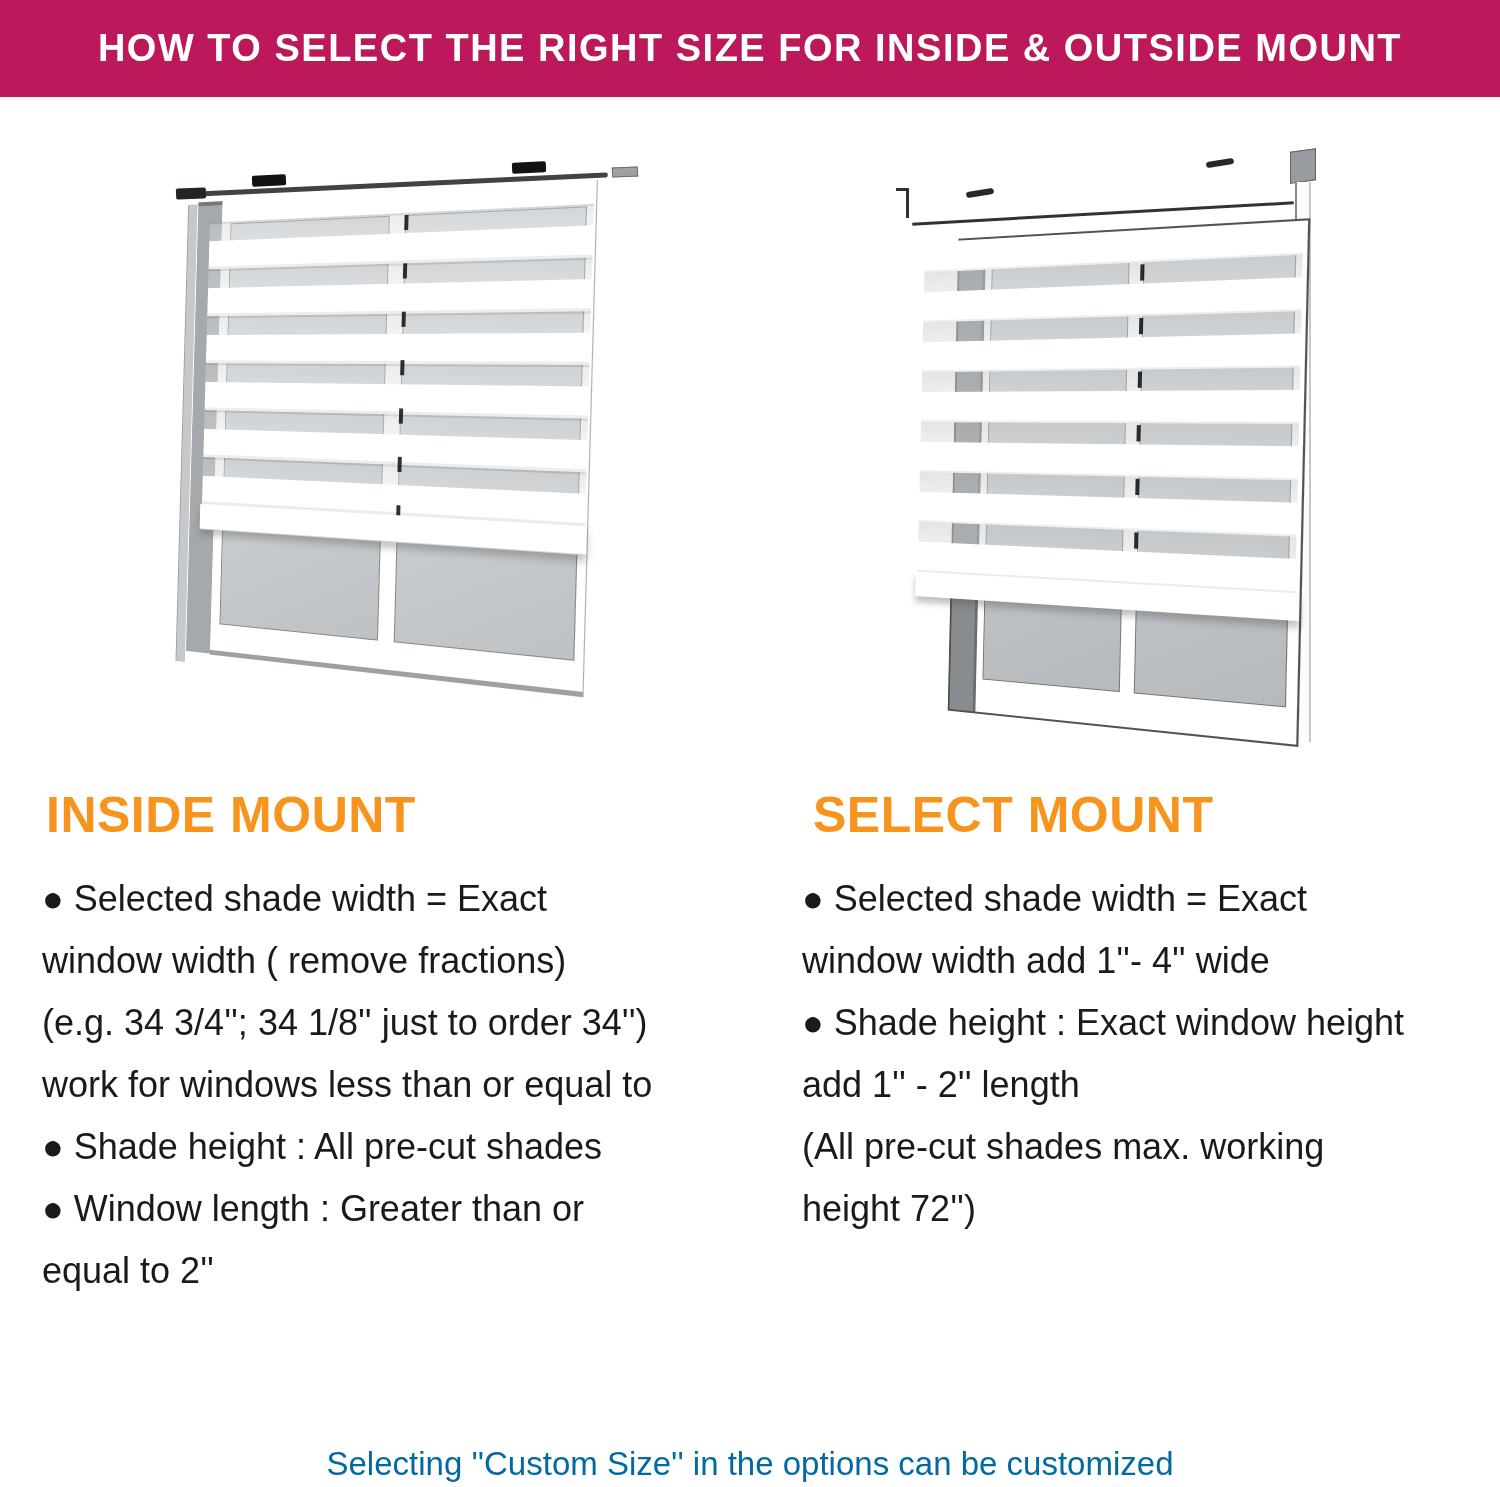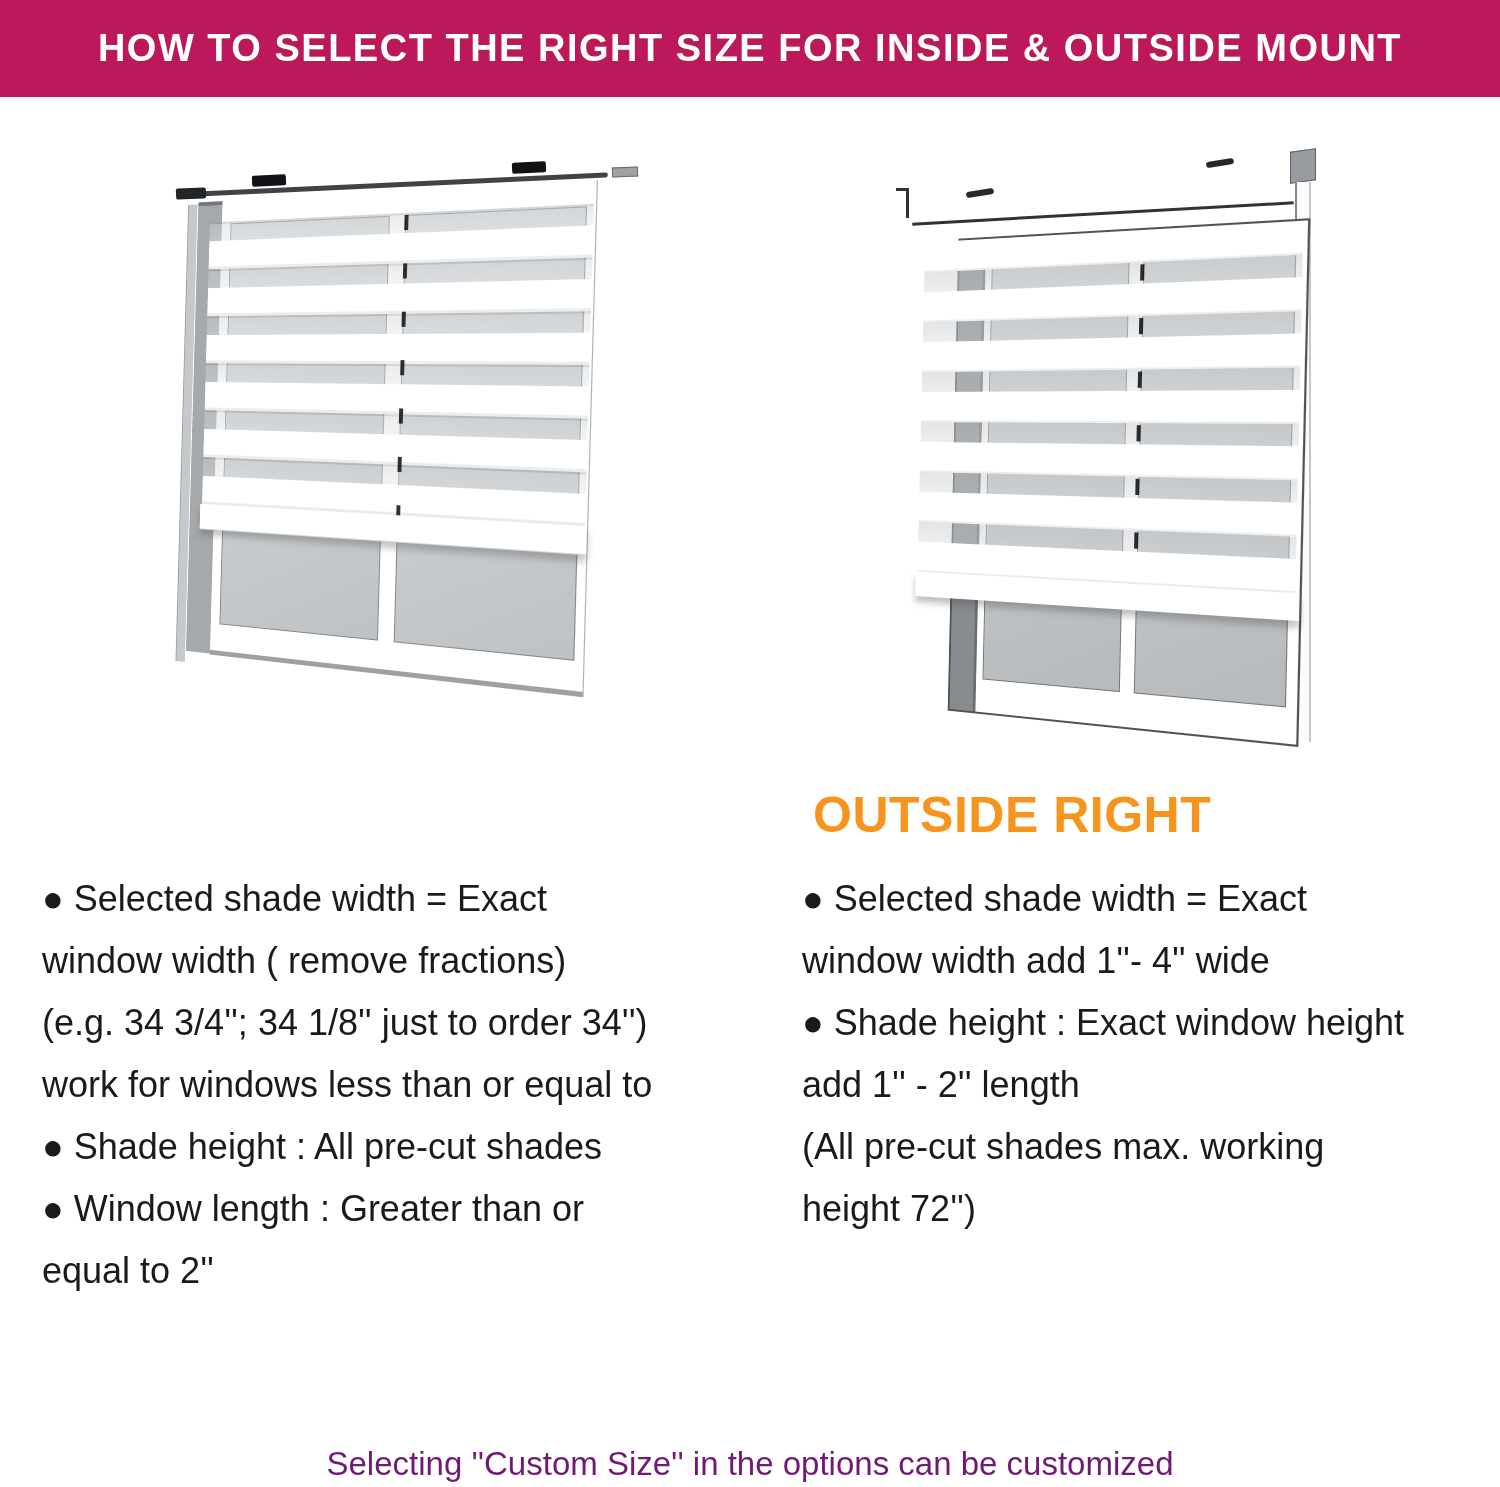--- a/index.html
+++ b/index.html
@@ -28,21 +28,21 @@
 
   
   .col{width:710px;font-size:36px;line-height:62px;color:#1a1a1a;margin-left:12px;}
   .col-left{left:30px;top:868px;}
   .col-right{left:790px;top:868px;}
   .line{white-space:pre;height:62px;}
 
   
   .footer-note{
     left:0;top:1445px;width:1500px;text-align:center;
-    font-size:33px;color:#701a75;white-space:pre;
+    font-size:33px;color:#0369a1;white-space:pre;
   }
 
   
   .glass{background:linear-gradient(155deg,#dadcde 0%,#cbced0 55%,#bfc2c4 100%);}
   .tilt{transform-origin:50% 50%;}
 
   
   .illus-left{left:160px;top:148px;width:480px;height:640px;}
   .lw3d{left:14px;top:44px;width:406px;height:476px;
         transform:perspective(650px) rotate(1.6deg) rotateY(-13deg);}
@@ -145,21 +145,22 @@
         <div class="abs rw-jamb"></div>
         <div class="abs rw-glassL"></div>
         <div class="abs rw-glassR"></div>
       </div>
       <div class="abs rw-blind"></div>
       <div class="abs rw-ticks"></div>
       <div class="abs rw-botrail"></div>
     </div>
   </div>
 
-  <div class="abs mount-heading h-outside">OUTSIDE RIGHT</div>
+  <div class="abs mount-heading h-inside">INSIDE MOUNT</div>
+  <div class="abs mount-heading h-outside">SELECT MOUNT</div>
 
   <div class="abs col col-left">
     <div class="line">● Selected shade width = Exact</div>
     <div class="line">window width ( remove fractions)</div>
     <div class="line">(e.g. 34 3/4''; 34 1/8'' just to order 34'')</div>
     <div class="line">work for windows less than or equal to</div>
     <div class="line">● Shade height : All pre-cut shades</div>
     <div class="line">● Window length : Greater than or</div>
     <div class="line">equal to 2''</div>
   </div>

